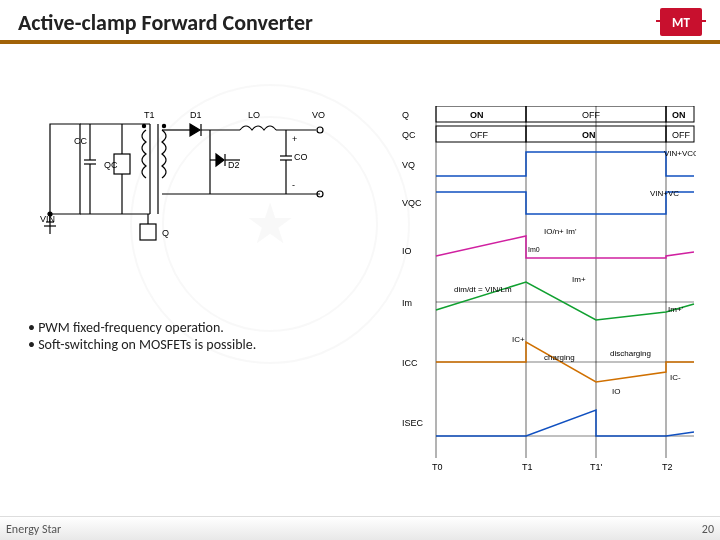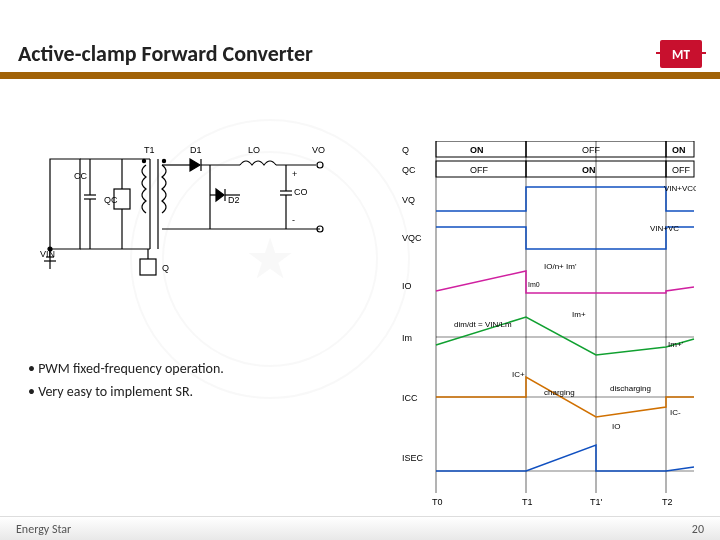--- a/index.html
+++ b/index.html
@@ -1,33 +1,33 @@
 <!DOCTYPE html>
 <html><head>
 <meta charset="utf-8">
 <style>
   * { margin: 0; padding: 0; box-sizing: border-box; }
   body { width: 720px; height: 540px; font-family: Calibri, Arial, sans-serif; background: #fff; position: relative; overflow: hidden; }
-  .header { border-bottom: 7px solid #a16207; padding: 8px 18px 4px; display: flex; justify-content: space-between; align-items: flex-start; margin-top: 32px; }
+  .header { border-bottom: 4px solid #a16207; padding: 8px 18px 4px; display: flex; justify-content: space-between; align-items: center; }
   .title { font-size: 22px; font-weight: bold; color: #222; }
   .logo { width: 42px; height: 28px; background: #c8102e; border-radius: 2px; display: flex; align-items: center; justify-content: center; color: #fff; font-weight: bold; font-size: 13px; position: relative; }
   .logo::before { content: ""; position: absolute; left: -4px; top: 12px; width: 4px; height: 2px; background: #c8102e; }
   .logo::after { content: ""; position: absolute; right: -4px; top: 12px; width: 4px; height: 2px; background: #c8102e; }
   .content { position: relative; width: 100%; height: 460px; }
   .bg-seal { position: absolute; left: 130px; top: 40px; width: 280px; height: 280px; border: 2px solid #eee; border-radius: 50%; opacity: .4; }
   .bg-seal::before { content: ""; position: absolute; inset: 30px; border: 2px solid #eee; border-radius: 50%; }
   .bg-seal .star { position: absolute; left: 50%; top: 50%; transform: translate(-50%,-50%); font-size: 56px; color: #eee; }
   .circuit { position: absolute; left: 40px; top: 50px; width: 310px; height: 160px; }
   .circuit svg { width: 100%; height: 100%; }
   .bullets { position: absolute; left: 28px; top: 275px; font-size: 14px; color: #222; }
-  .bullets li { list-style: none; margin: 6px 0; }
+  .bullets li { list-style: none; margin: 0 0; }
   .bullets li::before { content: "• "; }
   .waveforms { position: absolute; left: 396px; top: 62px; width: 300px; height: 370px; }
   .waveforms svg { width: 100%; height: 100%; }
-  .footer { position: absolute; bottom: 0; left: 0; right: 0; height: 24px; background: linear-gradient(180deg,#fff,#e8e8e8); border-top: 1px solid #ddd; display: flex; justify-content: space-between; align-items: center; padding: 0 16px; font-size: 12px; color: #555; }
+  .footer { position: absolute; bottom: 0; left: 0; right: 0; height: 24px; background: linear-gradient(180deg,#fff,#e8e8e8); border-top: 1px solid #ddd; display: flex; justify-content: space-between; align-items: center; padding: 0 6px; font-size: 12px; color: #555; }
   text { font-family: Arial, sans-serif; }
 </style>
 </head>
 <body>
 
 <div class="header">
   <div class="title">Active-clamp Forward Converter</div>
   <div class="logo">
       <span>MT</span>
     </div>
@@ -111,21 +111,21 @@
         <text x="254" y="66">CO</text>
         <text x="122" y="142">Q</text>
         <text x="252" y="48">+</text>
         <text x="252" y="94">-</text>
       </g>
     </svg>
   </div>
 
   <ul class="bullets">
     <li>PWM fixed-frequency operation.</li>
-    <li>Very easy to implement SR.</li>
+    <li>Soft-switching on MOSFETs is possible.</li>
   </ul>
 
   <div class="waveforms">
     <svg viewBox="0 0 300 370">
       <g font-size="9" fill="#000">
 
         <g stroke="#000" stroke-width="0.6">
           <line x1="40" y1="0" x2="40" y2="352"></line>
           <line x1="130" y1="0" x2="130" y2="352"></line>
           <line x1="200" y1="0" x2="200" y2="352"></line>

